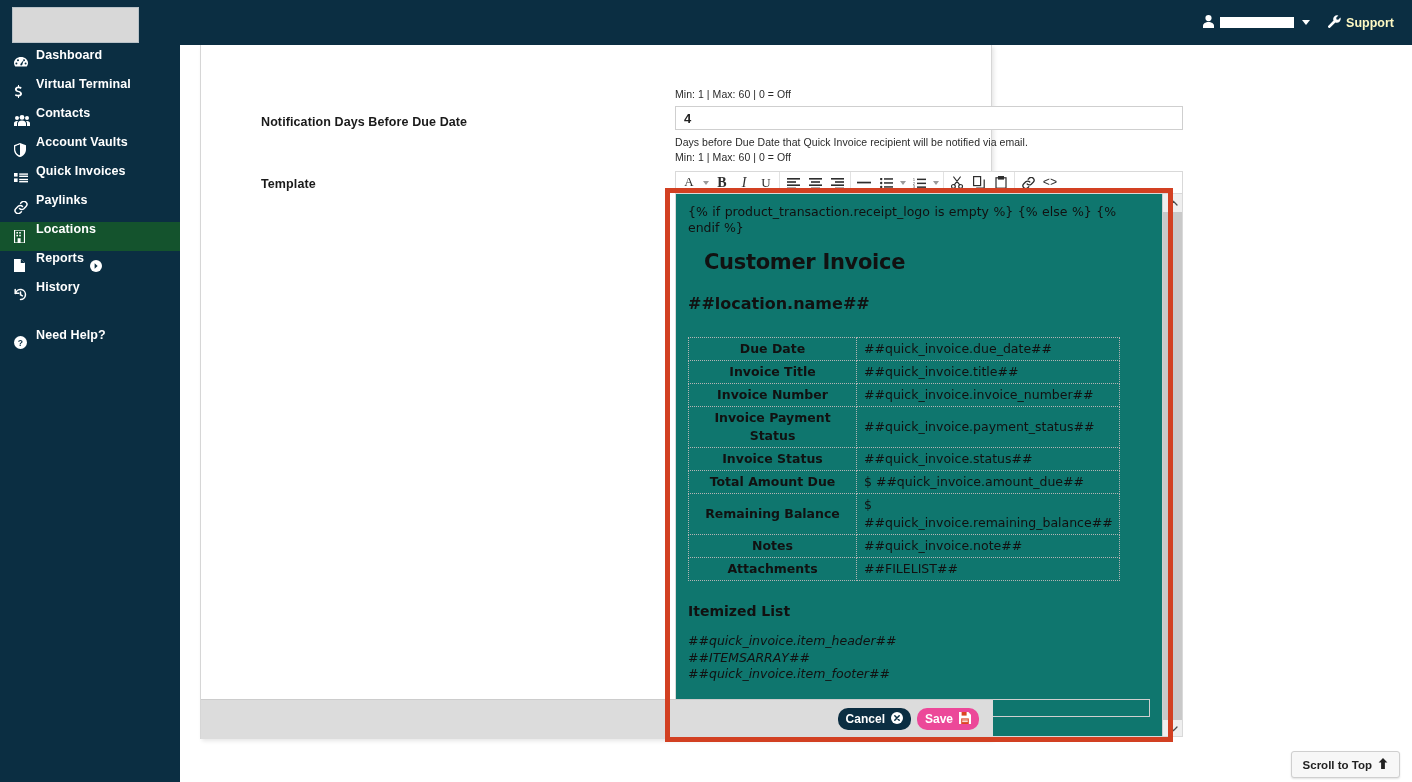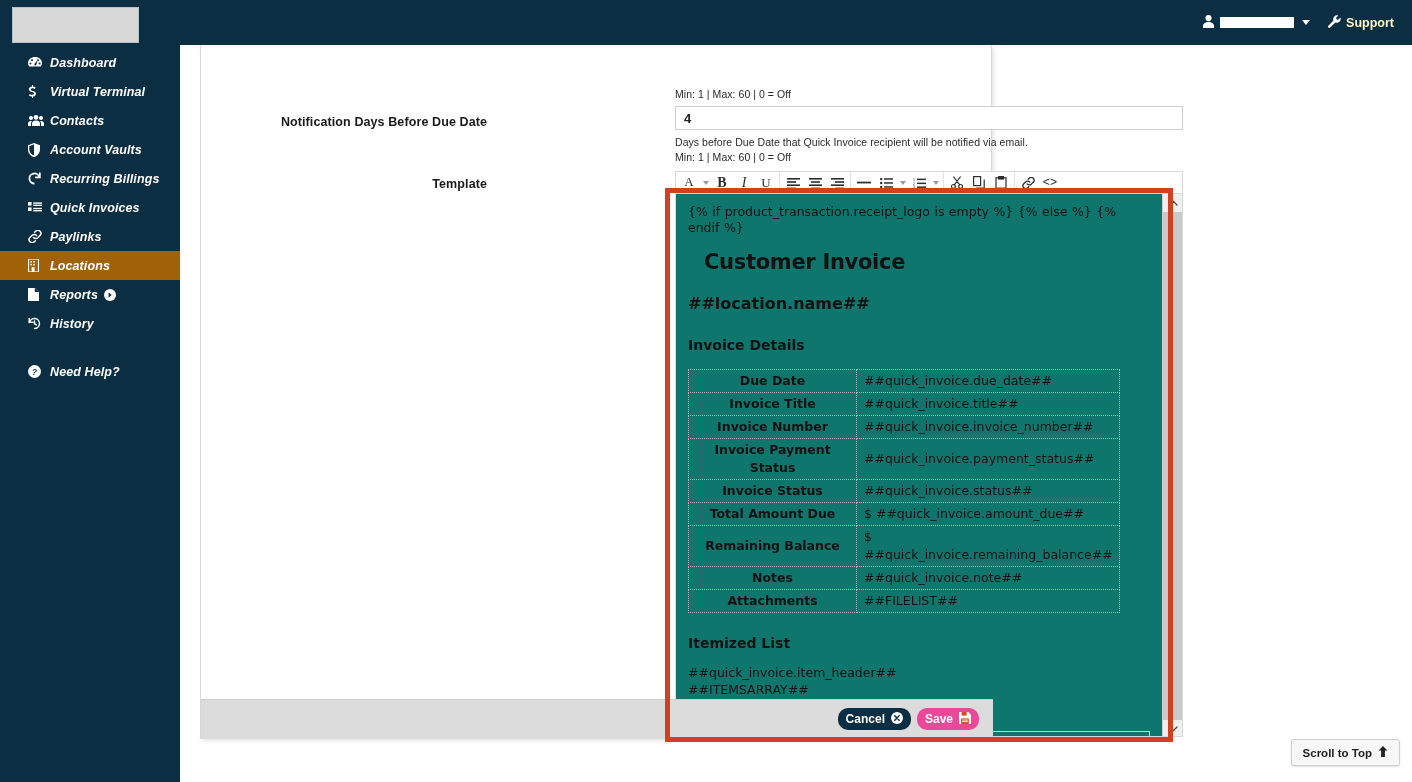--- a/index.html
+++ b/index.html
@@ -19,32 +19,31 @@
     z-index: 5;
   }
   #logo-box {
     position: absolute; left: 12px; top: 7px;
     width: 127px; height: 36px;
     background: #d8d8d8;
     border: 1px solid #b9c2c8;
   }
   #nav { position: absolute; top: 48px; left: 0; width: 180px; }
   .nav-item {
-    display: flex; align-items: center;
+    display: flex; 
     height: 29px;
-    padding-left: 28px;
+    padding-left: 14px;
     color: #ffffff;
     font-size: 12.5px;
     font-weight: bold;
     letter-spacing: .1px;
     cursor: pointer;
     white-space: nowrap;
-    font-style: italic;
-  }
-  .nav-item.active { background: #a16207; }
+  }
+  .nav-item.active { background: #14532d; }
   .nav-ico {
     width: 20px; min-width: 20px;
     font-size: 12px;
     display: inline-flex; align-items: center; justify-content: flex-start;
     color: #ffffff;
   }
   .nav-ico svg { display:block; }
   .nav-label { padding-left: 2px; }
   .nav-after { margin-left: 6px; display:inline-flex; align-items:center; }
   .nav-spacer { height: 19px; }
@@ -94,21 +93,21 @@
     width: 792px; height: 694px;
     background: #ffffff;
     border-left: 1px solid #d6d6d6;
     border-right: 1px solid #d6d6d6;
     box-shadow: 2px 2px 4px rgba(0,0,0,.10);
   }
   #panel-inner { position: relative; width: 100%; height: 100%; }
 
   .form-label {
     position: absolute;
-    text-align: right;
+    text-align: left;
     font-size: 12.5px;
     font-weight: bold;
     color: #1a1a1a;
     letter-spacing: .1px;
   }
   .help-text {
     position: absolute;
     font-size: 10.5px;
     color: #2a2a2a;
     letter-spacing: .05px;
@@ -231,21 +230,21 @@
     line-height: 18px;
     vertical-align: middle;
   }
   table.ed-table td.k {
     width: 168px;
     text-align: center;
     font-weight: bold;
   }
   table.ed-table td.v { padding-left: 7px; }
   .ed-plain {
-    font-size: 12.5px; line-height: 16.5px; margin: 0 0 14px 0;
+    font-size: 12.5px; line-height: 16.5px; margin: 0 0 14px 0; font-style: italic;
   }
   .pay-box {
     border: 1px solid #cfcfcf;
     padding: 6px 9px 10px 9px;
     margin-top: 2px;
   }
 
   
   #panel-footer {
     position: absolute; left: 0; bottom: 0;
@@ -268,21 +267,21 @@
     border-radius: 10px;
     cursor: pointer;
     font-family: "Liberation Sans", sans-serif;
   }
   .btn-cancel { background: #0b2e42; }
   .btn-save { background: #ec4899; }
 
   
   #scroll-top {
     position: absolute;
-    right: 12px; bottom: 16px;
+    right: 12px; bottom: 4px;
     background: #f7f7f7;
     border: 1px solid #cfcfcf;
     border-radius: 3px;
     padding: 6px 11px;
     font-size: 11.5px;
     font-weight: bold;
     color: #222;
     display: inline-flex; align-items: center; gap: 6px;
     box-shadow: 0 1px 2px rgba(0,0,0,.12);
     cursor: pointer;
@@ -331,29 +330,20 @@
     <div class="nav-item">
       <span class="nav-ico">
         <svg width="12" height="14" viewBox="0 0 12 14" fill="#fff">
             <path d="M6 0L0 2.3v4.1C0 10 2.6 13.2 6 14c3.4-.8 6-4 6-7.6V2.3L6 0zm0 1.6v10.7C3.6 11.5 1.5 9 1.5 6.4V3.3L6 1.6z"></path>
             <path d="M6 1.6v10.7C3.6 11.5 1.5 9 1.5 6.4V3.3L6 1.6z" fill="#0b2e42"></path>
           </svg>
       </span>
       <span class="nav-label">Account Vaults</span>
     </div>
 
-    <div class="nav-item">
-      <span class="nav-ico">
-        <svg width="13" height="13" viewBox="0 0 13 13" fill="none" stroke="#fff" stroke-width="1.8">
-            <path d="M11.3 5.5A5 5 0 106.5 11.5"></path>
-            <path d="M11.8 1.2v4.2H7.7" stroke-linecap="round"></path>
-          </svg>
-      </span>
-      <span class="nav-label">Recurring Billings</span>
-    </div>
 
     <div class="nav-item">
       <span class="nav-ico">
         <svg width="14" height="11" viewBox="0 0 14 11" fill="#fff">
             <rect x="0" y="0" width="3.6" height="3.6"></rect>
             <rect x="0" y="5.4" width="3.6" height="3.6"></rect>
             <rect x="5.2" y="0.4" width="8.8" height="1.4"></rect>
             <rect x="5.2" y="2.6" width="8.8" height="1.4"></rect>
             <rect x="5.2" y="5.8" width="8.8" height="1.4"></rect>
             <rect x="5.2" y="8" width="8.8" height="1.4"></rect>
@@ -590,21 +580,20 @@
         <div id="editor-area">
 
           <div id="editor-content">
 
             <p class="ed-code">{% if product_transaction.receipt_logo is empty %}  {% else %}      {% endif %}</p>
 
             <h1 class="ed-h1">Customer Invoice</h1>
 
             <h2 class="ed-h2">##location.name##</h2>
 
-            <h3 class="ed-h3">Invoice Details</h3>
 
             <table class="ed-table">
               <tbody>
                 <tr>
                   <td class="k">Due Date</td>
                   <td class="v">##quick_invoice.due_date##</td>
                 </tr>
                 <tr>
                   <td class="k">Invoice Title</td>
                   <td class="v">##quick_invoice.title##</td>

